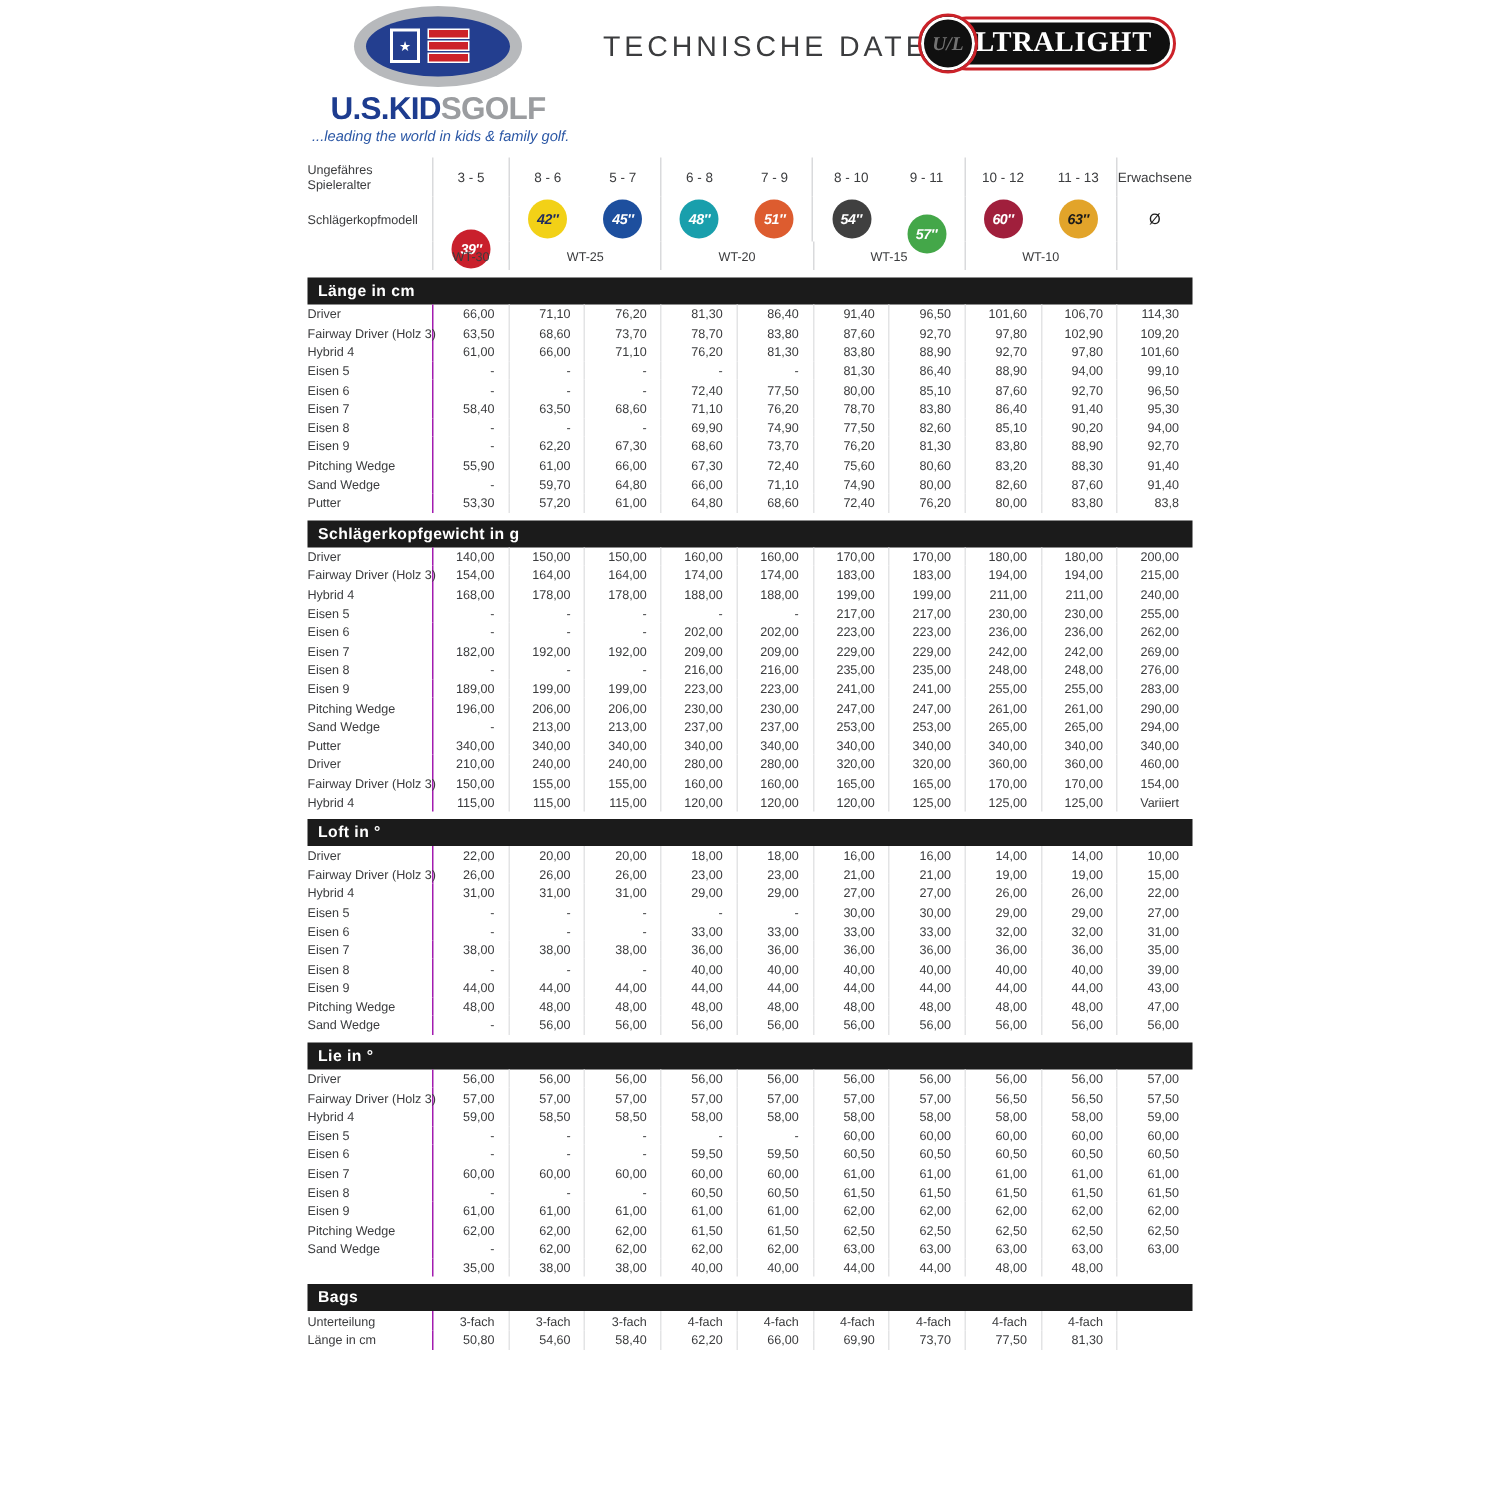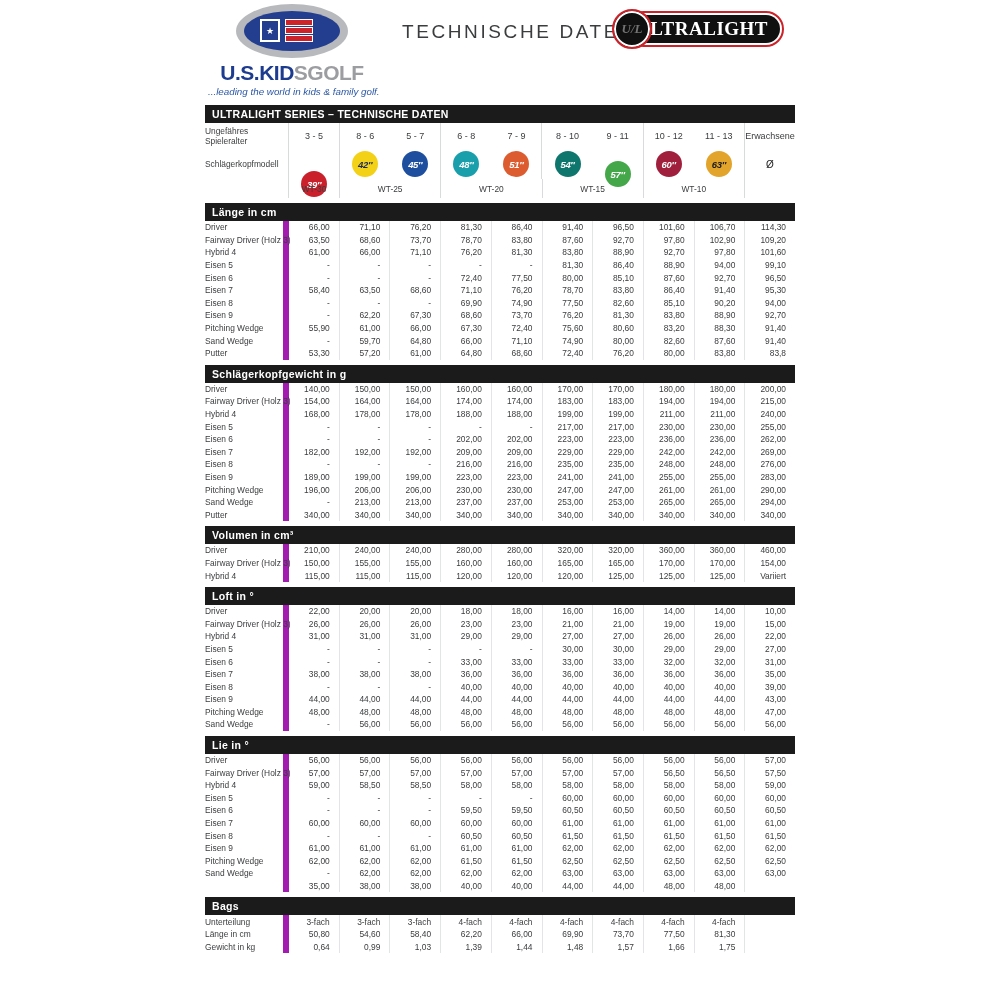--- a/index.html
+++ b/index.html
@@ -38,21 +38,21 @@
   .model-row { height: 30px; align-items: flex-start; }
   .wt-row { height: 19px; align-items: center; }
   .hdr-label { width: 84px; font-size: 8.4px; color: #3b3c3e; line-height: 1.2; align-self: stretch; display: flex; align-items: center; }
   .hdr-cell { flex: 1; text-align: center; font-size: 9px; color: #3b3c3e; align-self: stretch; display: flex; align-items: center; justify-content: center; }
   .gb { border-right: 1px solid #d9dadc; }
   .model-circle { display: inline-flex; width: 26px; height: 26px; border-radius: 50%; align-items: center; justify-content: center; font-weight: bold; font-style: italic; font-size: 9.5px; letter-spacing: -0.3px; }
   .adult-sym { font-size: 10px; color: #1b1b1b; }
   .wt-cell { text-align: center; font-size: 8.4px; color: #3b3c3e; align-self: stretch; display: flex; align-items: center; justify-content: center; }
 
   .drow { display: flex; height: 12.6px; font-size: 8.4px; color: #3b3c3e; }
-  .dlabel { width: 84px; border-right: 6px solid #a21caf; display: flex; align-items: center; white-space: nowrap; }
+  .dlabel { width: 84px; border-right: 1px solid #a21caf; display: flex; align-items: center; white-space: nowrap; }
   .dval { flex: 1; border-right: 1px solid #e3e4e5; display: flex; align-items: center; justify-content: flex-end; padding-right: 9px; }
   .dval.last { border-right: none; }
 </style>
 </head>
 <body>
 
 <div class="page-header">
 
   <div class="brand-block">
     <div class="logo-oval">
@@ -76,21 +76,20 @@
       </div>
     </div>
     <div class="ul-circle">
       <span>U/L</span>
     </div>
   </div>
 
 </div>
 
 <div class="spec-table">
-  <div class="bar first">ULTRALIGHT SERIES – TECHNISCHE DATEN</div>
   <div id="hdr-root">
       <div class="hdr-row age-row">
         <div class="hdr-label gb">Ungefähres Spieleralter</div>
         <div class="hdr-cell gb">3 - 5</div>
         <div class="hdr-cell">8 - 6</div>
         <div class="hdr-cell gb">5 - 7</div>
         <div class="hdr-cell">6 - 8</div>
         <div class="hdr-cell gb">7 - 9</div>
         <div class="hdr-cell">8 - 10</div>
         <div class="hdr-cell gb">9 - 11</div>
@@ -109,21 +108,21 @@
         <div class="hdr-cell gb">
           <div class="model-circle" style="background: rgb(29, 79, 158); color: rgb(255, 255, 255);">45″</div>
         </div>
         <div class="hdr-cell">
           <div class="model-circle" style="background: rgb(25, 159, 172); color: rgb(255, 255, 255);">48″</div>
         </div>
         <div class="hdr-cell gb">
           <div class="model-circle" style="background: rgb(221, 92, 47); color: rgb(255, 255, 255);">51″</div>
         </div>
         <div class="hdr-cell">
-          <div class="model-circle" style="background: #0f766e; color: rgb(255, 255, 255);">54″</div>
+          <div class="model-circle" style="background: #404040; color: rgb(255, 255, 255);">54″</div>
         </div>
         <div class="hdr-cell gb">
           <div class="model-circle" style="background: rgb(68, 167, 73); color: rgb(255, 255, 255); margin-top: 20px;">57″</div>
         </div>
         <div class="hdr-cell">
           <div class="model-circle" style="background: rgb(160, 31, 60); color: rgb(255, 255, 255);">60″</div>
         </div>
         <div class="hdr-cell gb">
           <div class="model-circle" style="background: rgb(226, 164, 42); color: rgb(26, 26, 26);">63″</div>
         </div>
@@ -423,21 +422,20 @@
         <div class="dval">340,00</div>
         <div class="dval">340,00</div>
         <div class="dval">340,00</div>
         <div class="dval">340,00</div>
         <div class="dval">340,00</div>
         <div class="dval">340,00</div>
         <div class="dval">340,00</div>
         <div class="dval">340,00</div>
         <div class="dval last">340,00</div>
       </div>
-      <div class="bar">Volumen in cm³</div>
       <div class="drow">
         <div class="dlabel">Driver</div>
         <div class="dval">210,00</div>
         <div class="dval">240,00</div>
         <div class="dval">240,00</div>
         <div class="dval">280,00</div>
         <div class="dval">280,00</div>
         <div class="dval">320,00</div>
         <div class="dval">320,00</div>
         <div class="dval">360,00</div>
@@ -765,27 +763,14 @@
         <div class="dval">54,60</div>
         <div class="dval">58,40</div>
         <div class="dval">62,20</div>
         <div class="dval">66,00</div>
         <div class="dval">69,90</div>
         <div class="dval">73,70</div>
         <div class="dval">77,50</div>
         <div class="dval">81,30</div>
         <div class="dval last"></div>
       </div>
-      <div class="drow">
-        <div class="dlabel">Gewicht in kg</div>
-        <div class="dval">0,64</div>
-        <div class="dval">0,99</div>
-        <div class="dval">1,03</div>
-        <div class="dval">1,39</div>
-        <div class="dval">1,44</div>
-        <div class="dval">1,48</div>
-        <div class="dval">1,57</div>
-        <div class="dval">1,66</div>
-        <div class="dval">1,75</div>
-        <div class="dval last"></div>
-      </div>
     </div>
 </div>
 
 </body></html>

